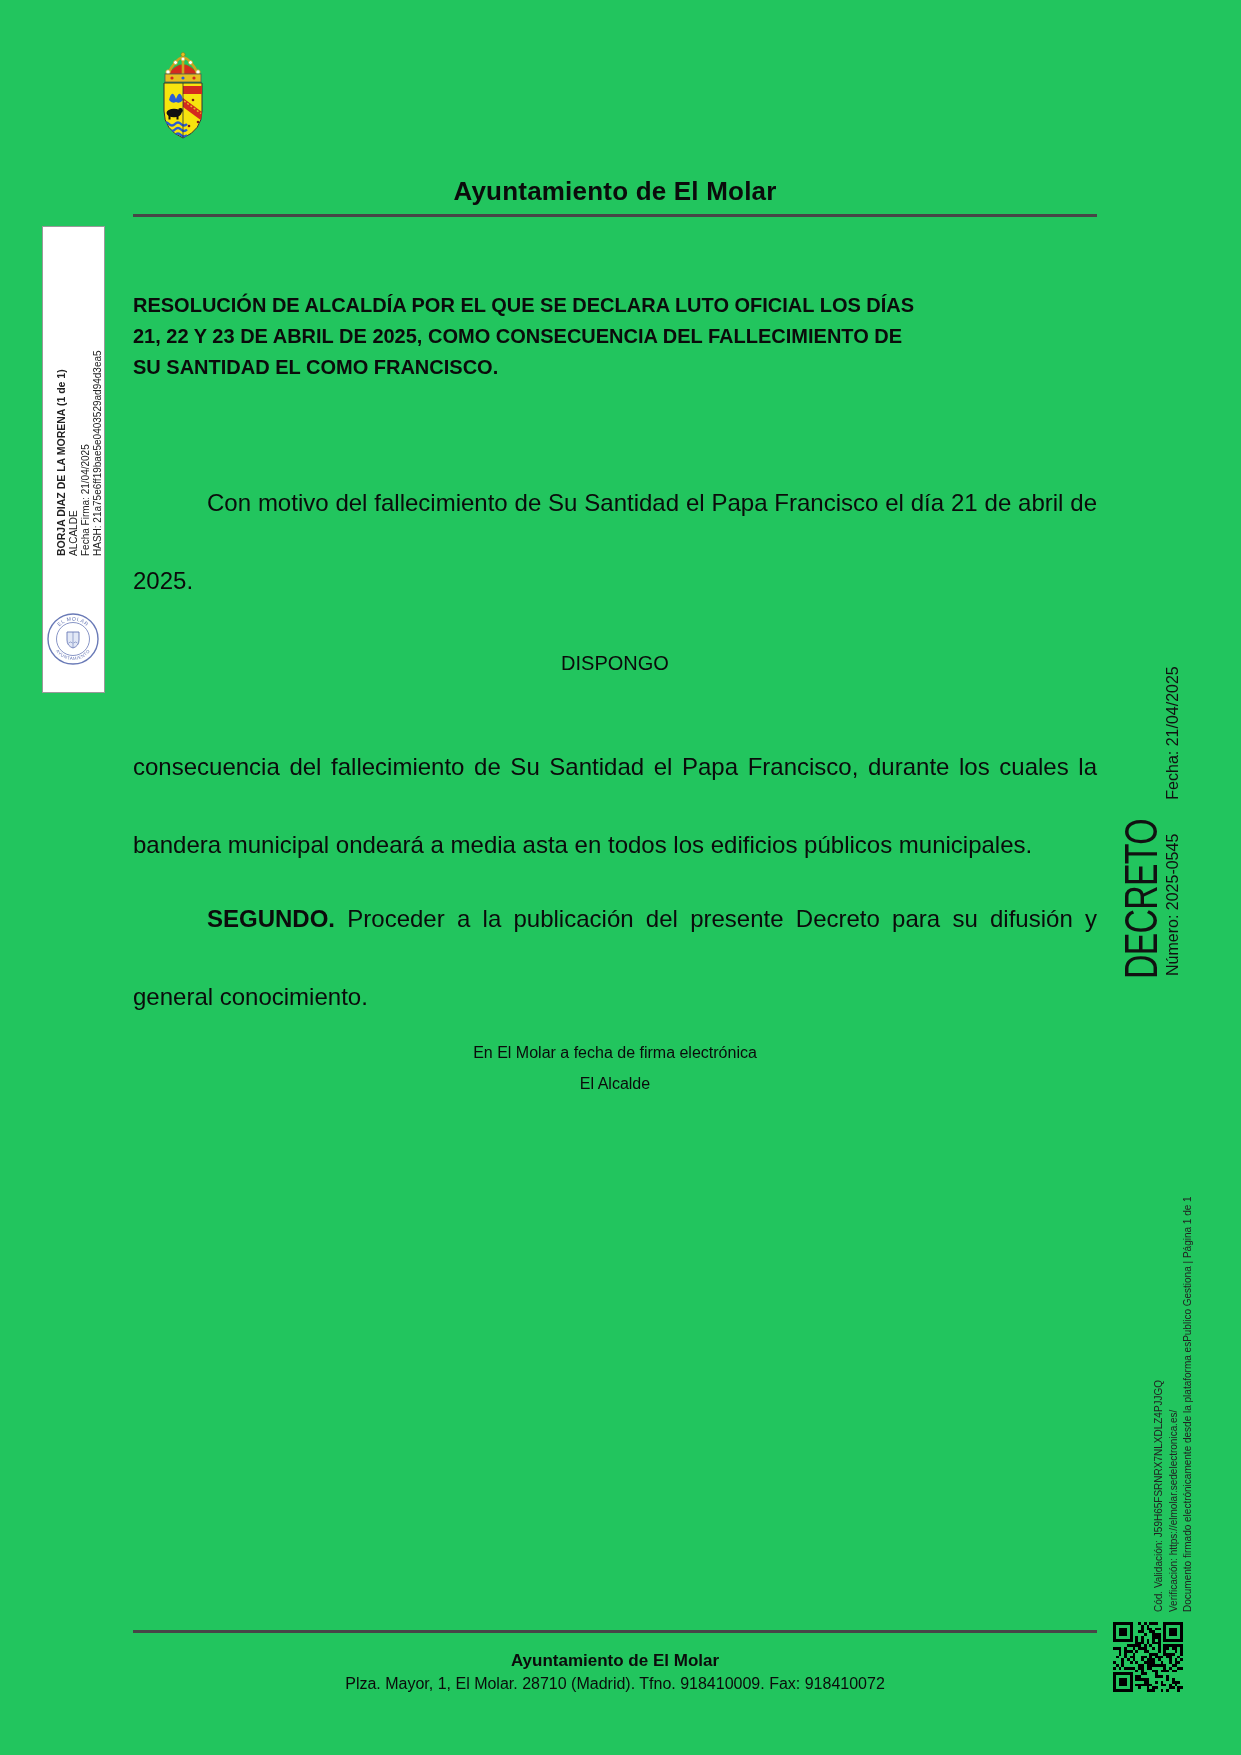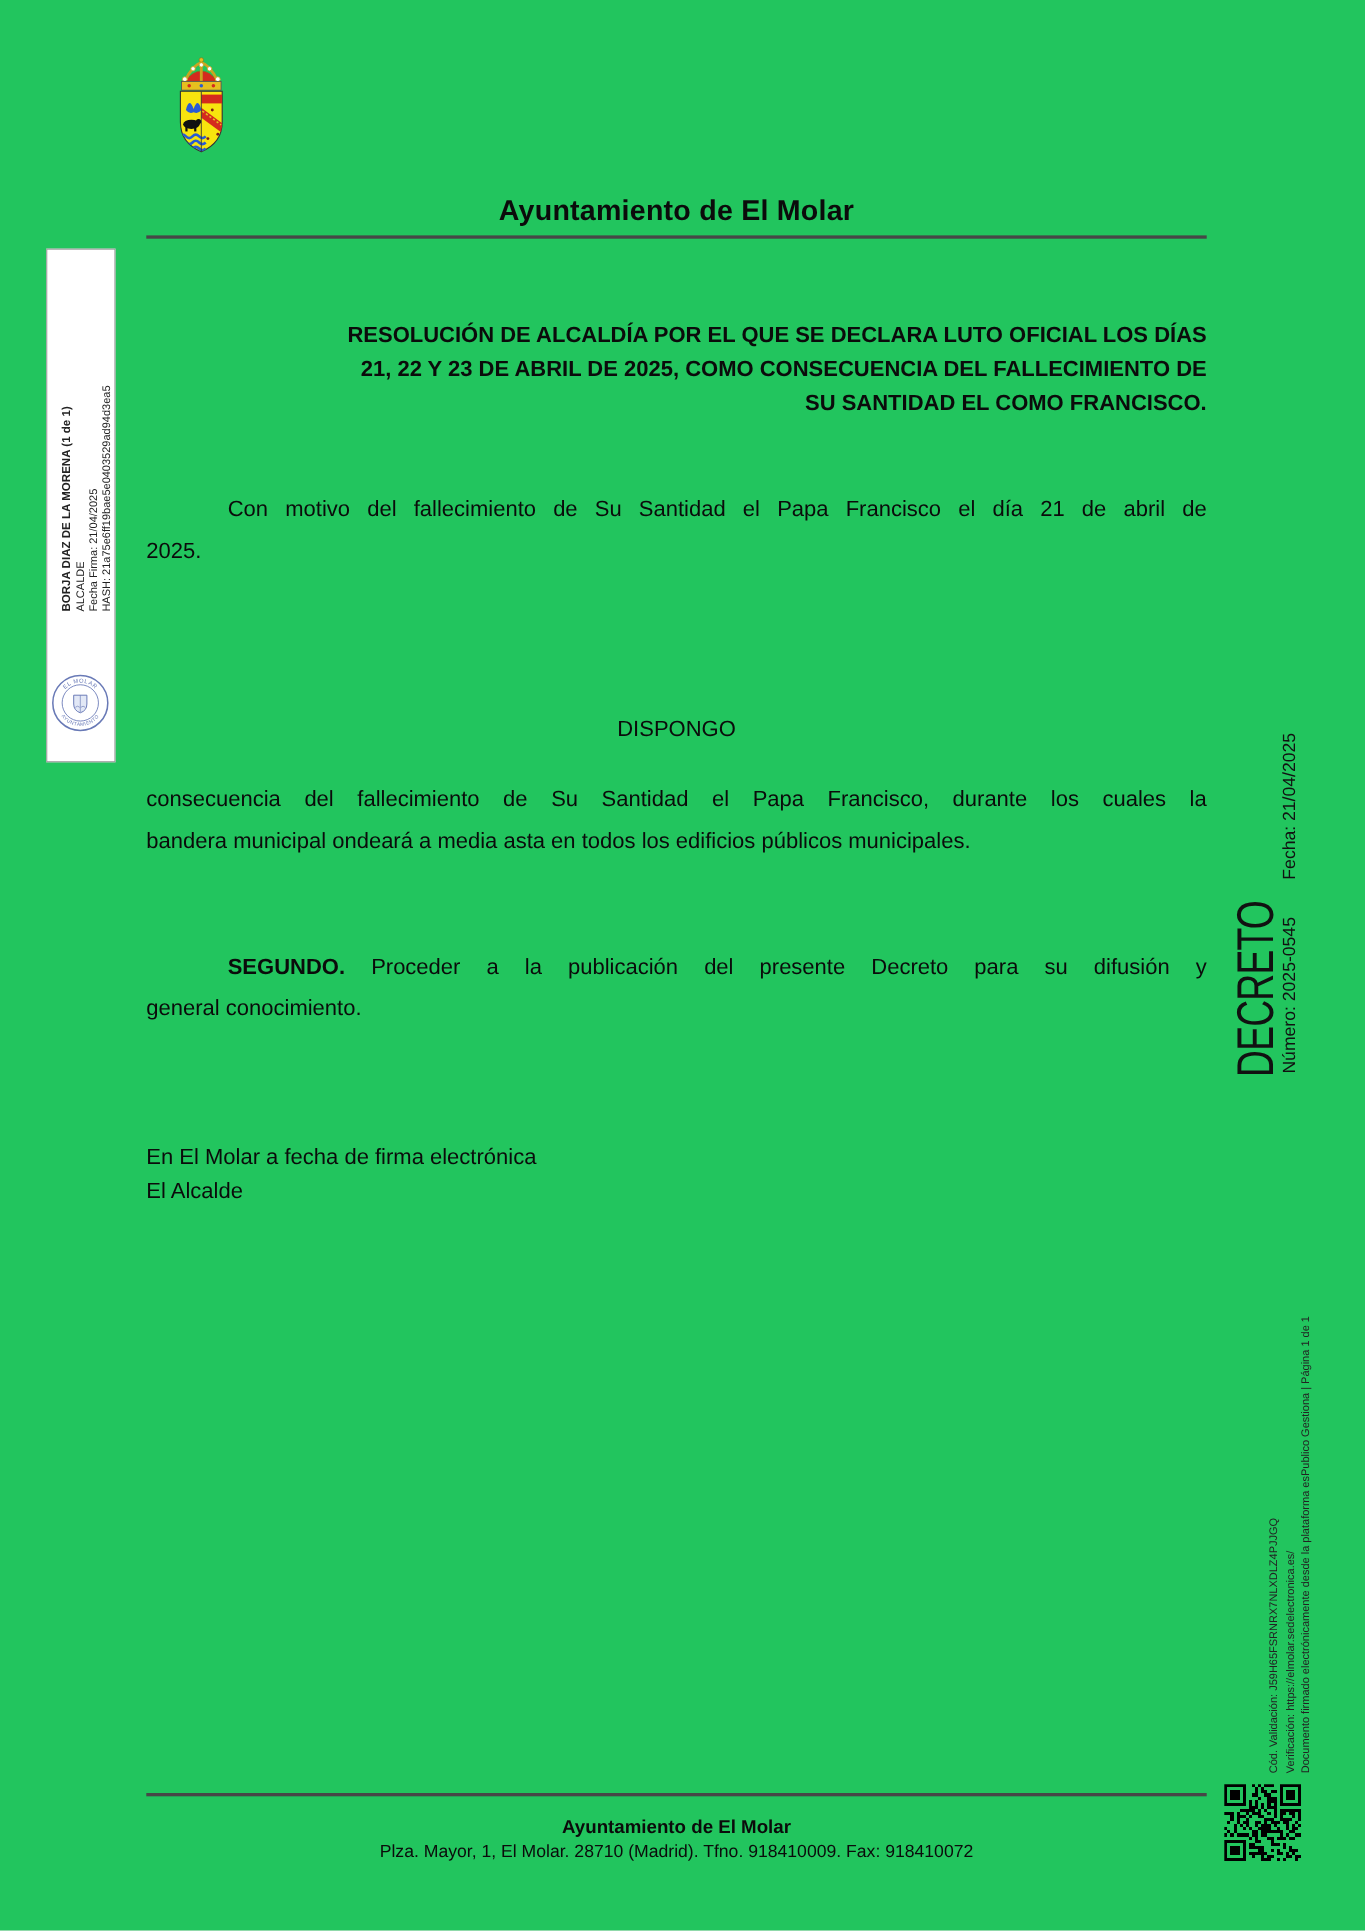--- a/index.html
+++ b/index.html
@@ -29,31 +29,31 @@
     left:54px;top:556px;
     transform-origin:0 0;
     transform:rotate(-90deg);
     font-size:10px;line-height:12px;white-space:nowrap;color:#222;
   }
   .sig-name{font-weight:bold;font-size:10.5px;line-height:14px;}
   .seal{left:46px;top:612px;width:54px;height:54px;opacity:0.88;}
   
   .col{left:133px;width:964px;}
   .heading{top:290px;font-size:20px;font-weight:bold;line-height:31px;}
-  .cl{text-align:right;white-space:nowrap;}
-  .line{font-size:20px;line-height:38px;}
+  .cl{text-align:left;white-space:nowrap;}
+  .line{font-size:24px;line-height:38px;margin-top:40px;}
   .jl{text-align:justify;text-align-last:justify;}
   .jend{text-align:justify;text-align-last:left;}
   .ind{text-indent:74px;}
   .p1{top:444px;}
   .p2{top:532px;}
   .dispongo{top:650px;font-size:20px;font-weight:normal;text-align:center;line-height:26px;}
   .primero{top:708px;}
   .segundo{top:860px;}
-  .sigblock{top:1037px;font-size:20px;line-height:31px;text-align:left;}
+  .sigblock{top:1037px;font-size:16px;line-height:31px;text-align:center;}
   
   .decreto-label{
     left:1121px;top:979px;
     transform-origin:0 0;
     transform:rotate(-90deg) scaleX(0.72);
     font-size:47px;line-height:40px;letter-spacing:-1px;white-space:nowrap;color:#111;
   }
   .decreto-meta{
     left:1164px;top:976px;
     transform-origin:0 0;

